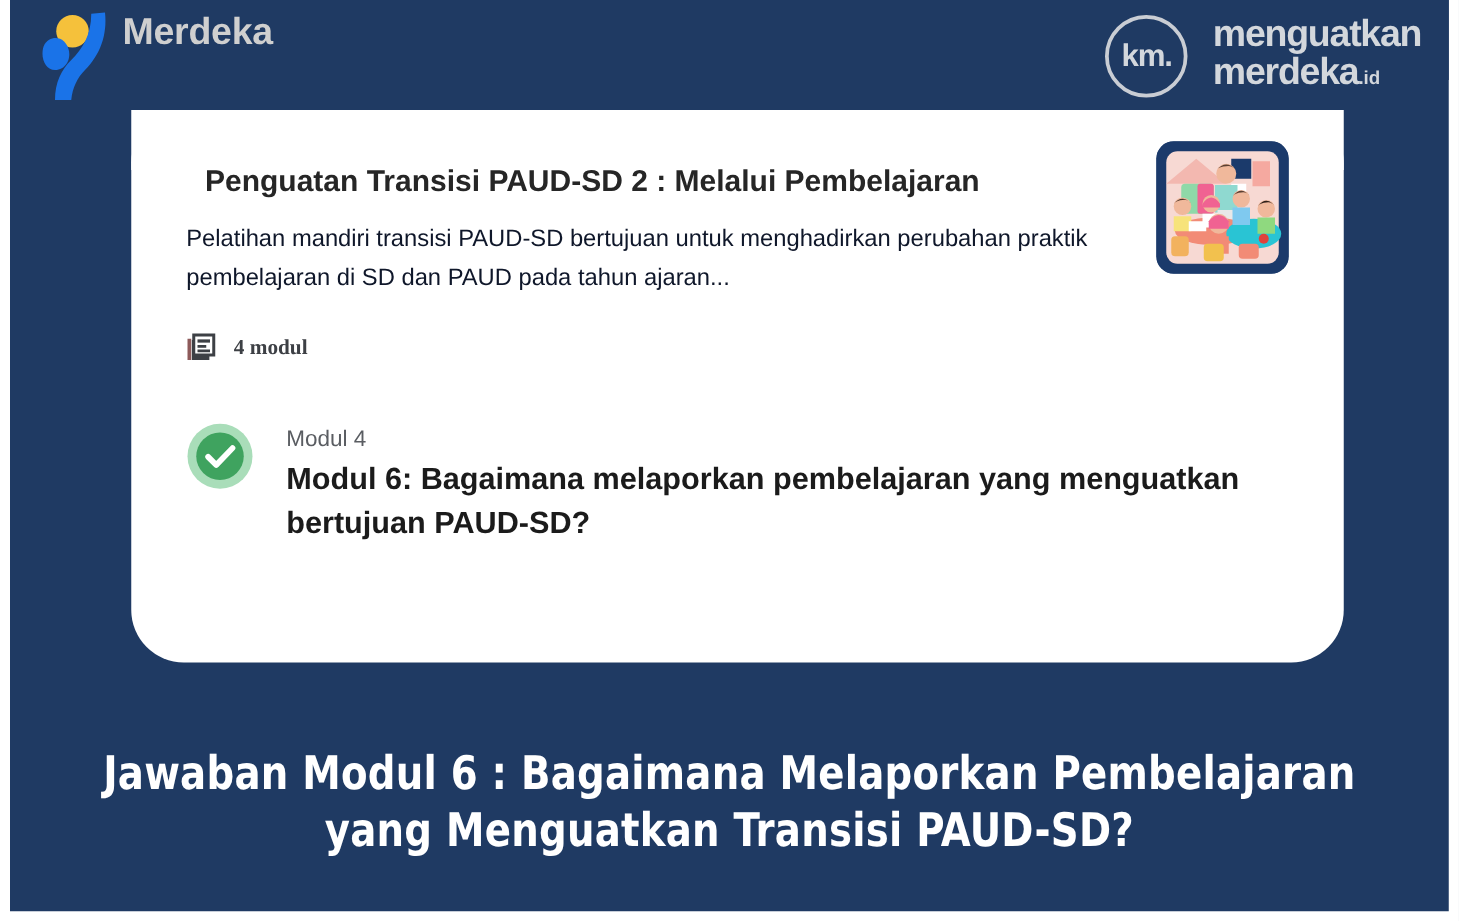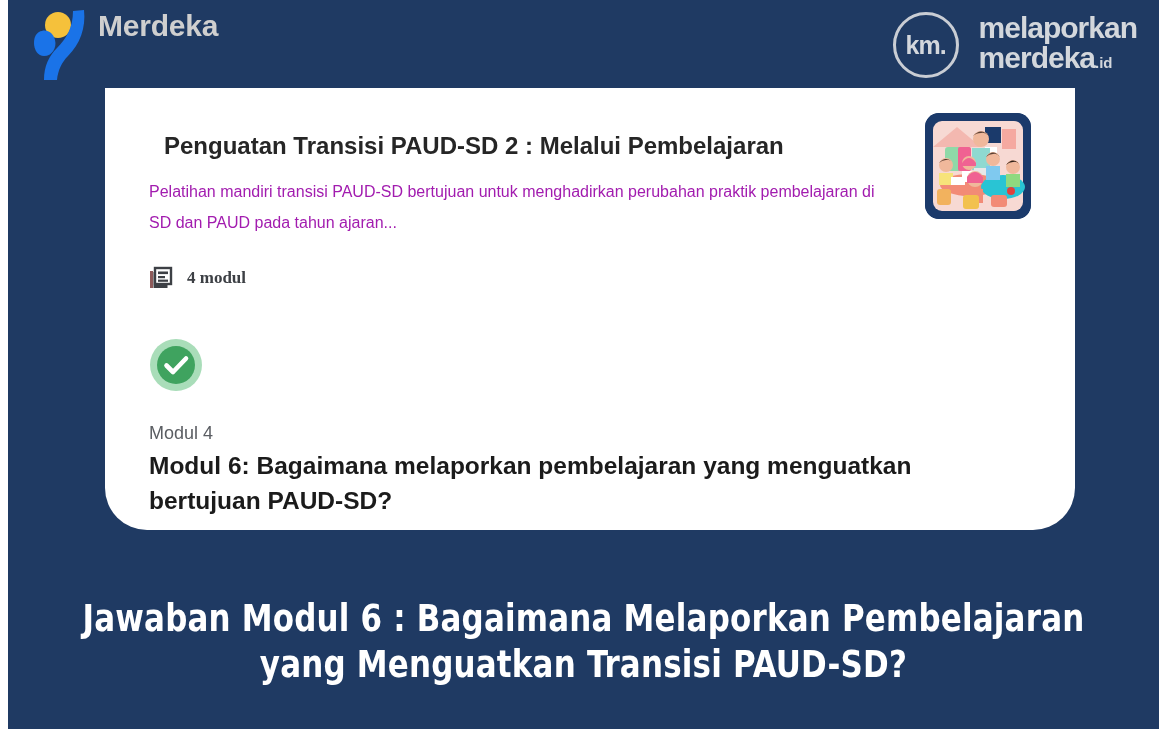--- a/index.html
+++ b/index.html
@@ -136,22 +136,22 @@
 
   #course-title {
     color: #262626;
     font-size: 24px;
     font-weight: bold;
     line-height: 30px;
     margin: 15px;
     width: 760px;
   }
   #course-desc {
-    color: #a21caf;
-    font-size: 16px;
+    color: #0f172a;
+    font-size: 19px;
     line-height: 31px;
     margin: 12px 0 0 0;
     width: 740px;
   }
 
   
   #thumb {
     position: absolute;
     right: 44px;
     top: 25px;
@@ -181,21 +181,20 @@
   }
 
   
   #module-block {
     position: absolute;
     left: 44px;
     top: 248px;
     display: flex;
     align-items: flex-start;
     gap: 26px;
-    flex-direction: column;
   }
   #check-wrap { width: 54px; height: 54px; flex: none; margin-top: 2px; }
   #module-text { padding-top: 4px; }
   #module-index {
     color: #5a5d62;
     font-size: 18px;
     line-height: 22px;
     margin: 0 0 4px 0;
   }
   #module-name {
@@ -244,21 +243,21 @@
       </svg>
     </div>
 
     <div id="mm-text">
       <span class="l1">Merdeka</span>
     </div>
 
     <div id="km-logo">
       <div id="km-badge">km.</div>
       <div id="km-words">
-        <span class="kw">melaporkan</span>
+        <span class="kw">menguatkan</span>
         <span class="kw"><span>merdeka</span><span class="dotid">.id</span></span>
       </div>
     </div>
   </div>
 
   <div id="card-top-round"></div>
   <div id="card">
     <div id="card-inner">
 
       <h1 id="course-title">Penguatan Transisi PAUD-SD 2 : Melalui Pembelajaran</h1>

